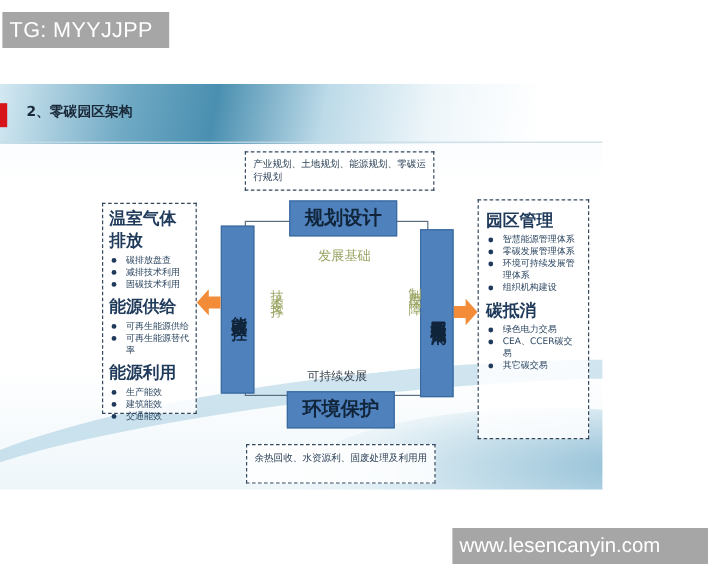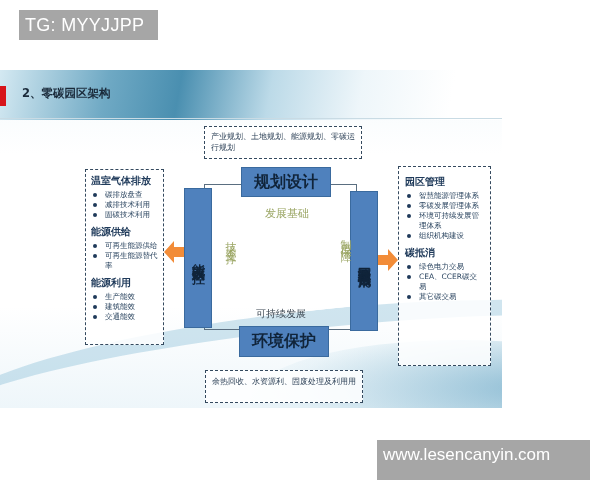--- a/index.html
+++ b/index.html
@@ -1,25 +1,25 @@
 <!DOCTYPE html>
 <html><head>
 <meta charset="utf-8">
 <style>
   * { margin: 0; padding: 0; box-sizing: border-box; }
   html, body { width: 600px; height: 480px; background: #ffffff; overflow: hidden; }
   body { position: relative; font-family: "DejaVu Sans", "Liberation Sans", sans-serif; }
 
   .watermark-top {
-    position: absolute; left: 19px; top: 10px; width: 139px; height: 30px;
+    position: absolute; left: 2px; top: 10px; width: 139px; height: 30px;
     background: #a6a6a6; color: #ffffff; font-family: "Liberation Sans", sans-serif;
     font-size: 18px; line-height: 30px; padding-left: 6px; letter-spacing: 0.3px;
   }
   .watermark-bottom {
-    position: absolute; left: 377px; top: 440px; width: 213px; height: 41px;
+    position: absolute; left: 377px; top: 440px; width: 213px; height: 30px;
     background: #a6a6a6; color: #ffffff; font-family: "Liberation Sans", sans-serif;
     font-size: 17px; line-height: 30px; padding-left: 6px;
   }
 
   .slide {
     position: absolute; left: 0; top: 70px; width: 502px; height: 338px;
     background: linear-gradient(180deg, #f4f9fc 0%, #ffffff 25%, #ffffff 70%, #eef6fa 100%);
     overflow: hidden;
   }
   .header-band {
@@ -59,21 +59,21 @@
   .vbox { font-size: 13px; writing-mode: vertical-rl; text-orientation: upright; letter-spacing: 3px; }
 
   .connector { position: absolute; border: 1.5px solid #5a6e80; }
 
   .label-olive { position: absolute; color: #9aa563; font-size: 11px; }
   .label-dark { position: absolute; color: #3a4550; font-size: 10px; }
   .vlabel { writing-mode: vertical-rl; text-orientation: upright; letter-spacing: 4px; }
 
   .left-panel { left: 85px; top: 99px; width: 79px; height: 176px; padding: 4px 5px; }
   .right-panel { left: 398px; top: 96px; width: 93px; height: 200px; padding: 8px 6px; }
-  .panel-head { font-size: 10px; font-weight: bold; color: #1f3a5a; margin-bottom: 2px; font-family: Liberation Mono, monospace; }
+  .panel-head { font-size: 14px; font-weight: bold; color: #1f3a5a; margin-bottom: 2px; font-family: Liberation Mono, monospace; }
   .panel-list { list-style: none; margin-bottom: 5px; }
   .panel-list li { font-size: 7.5px; color: #2b4560; line-height: 10px; position: relative; padding-left: 14px; }
   .panel-list li .bullet {
     position: absolute; left: 2px; top: 3px; width: 4px; height: 4px; border-radius: 50%; background: #1f3a5a;
   }
 
   .arrow-left {
     position: absolute; left: 164px; top: 171px; width: 20px; height: 22px;
   }
   .arrow-right {

